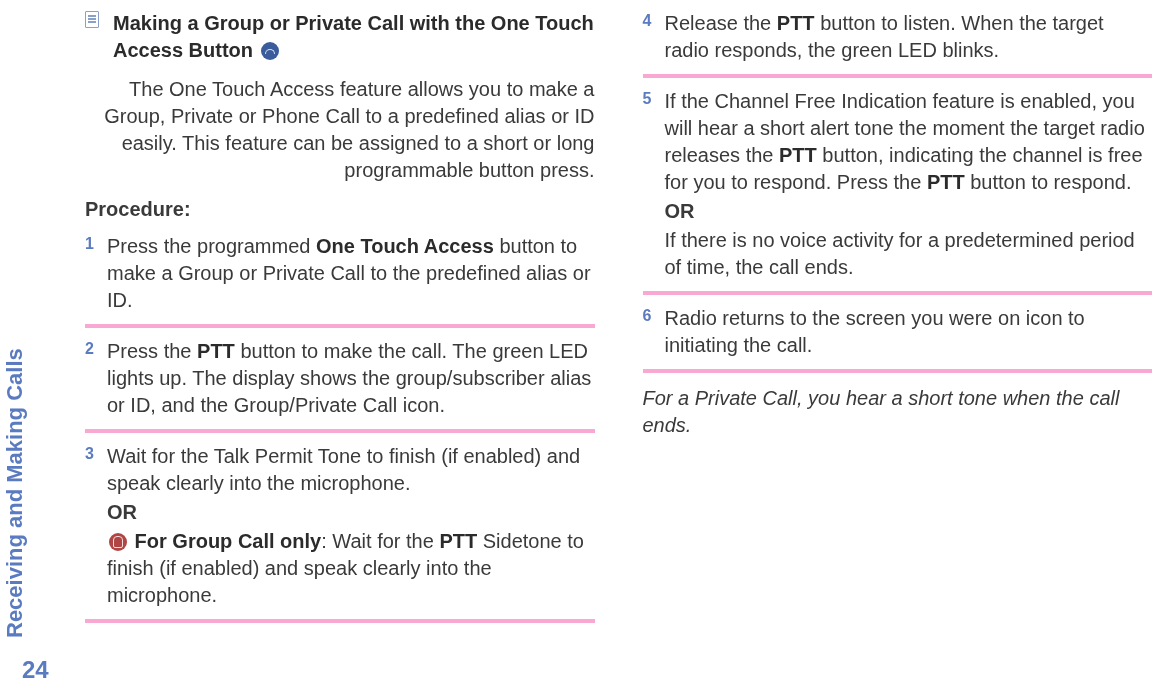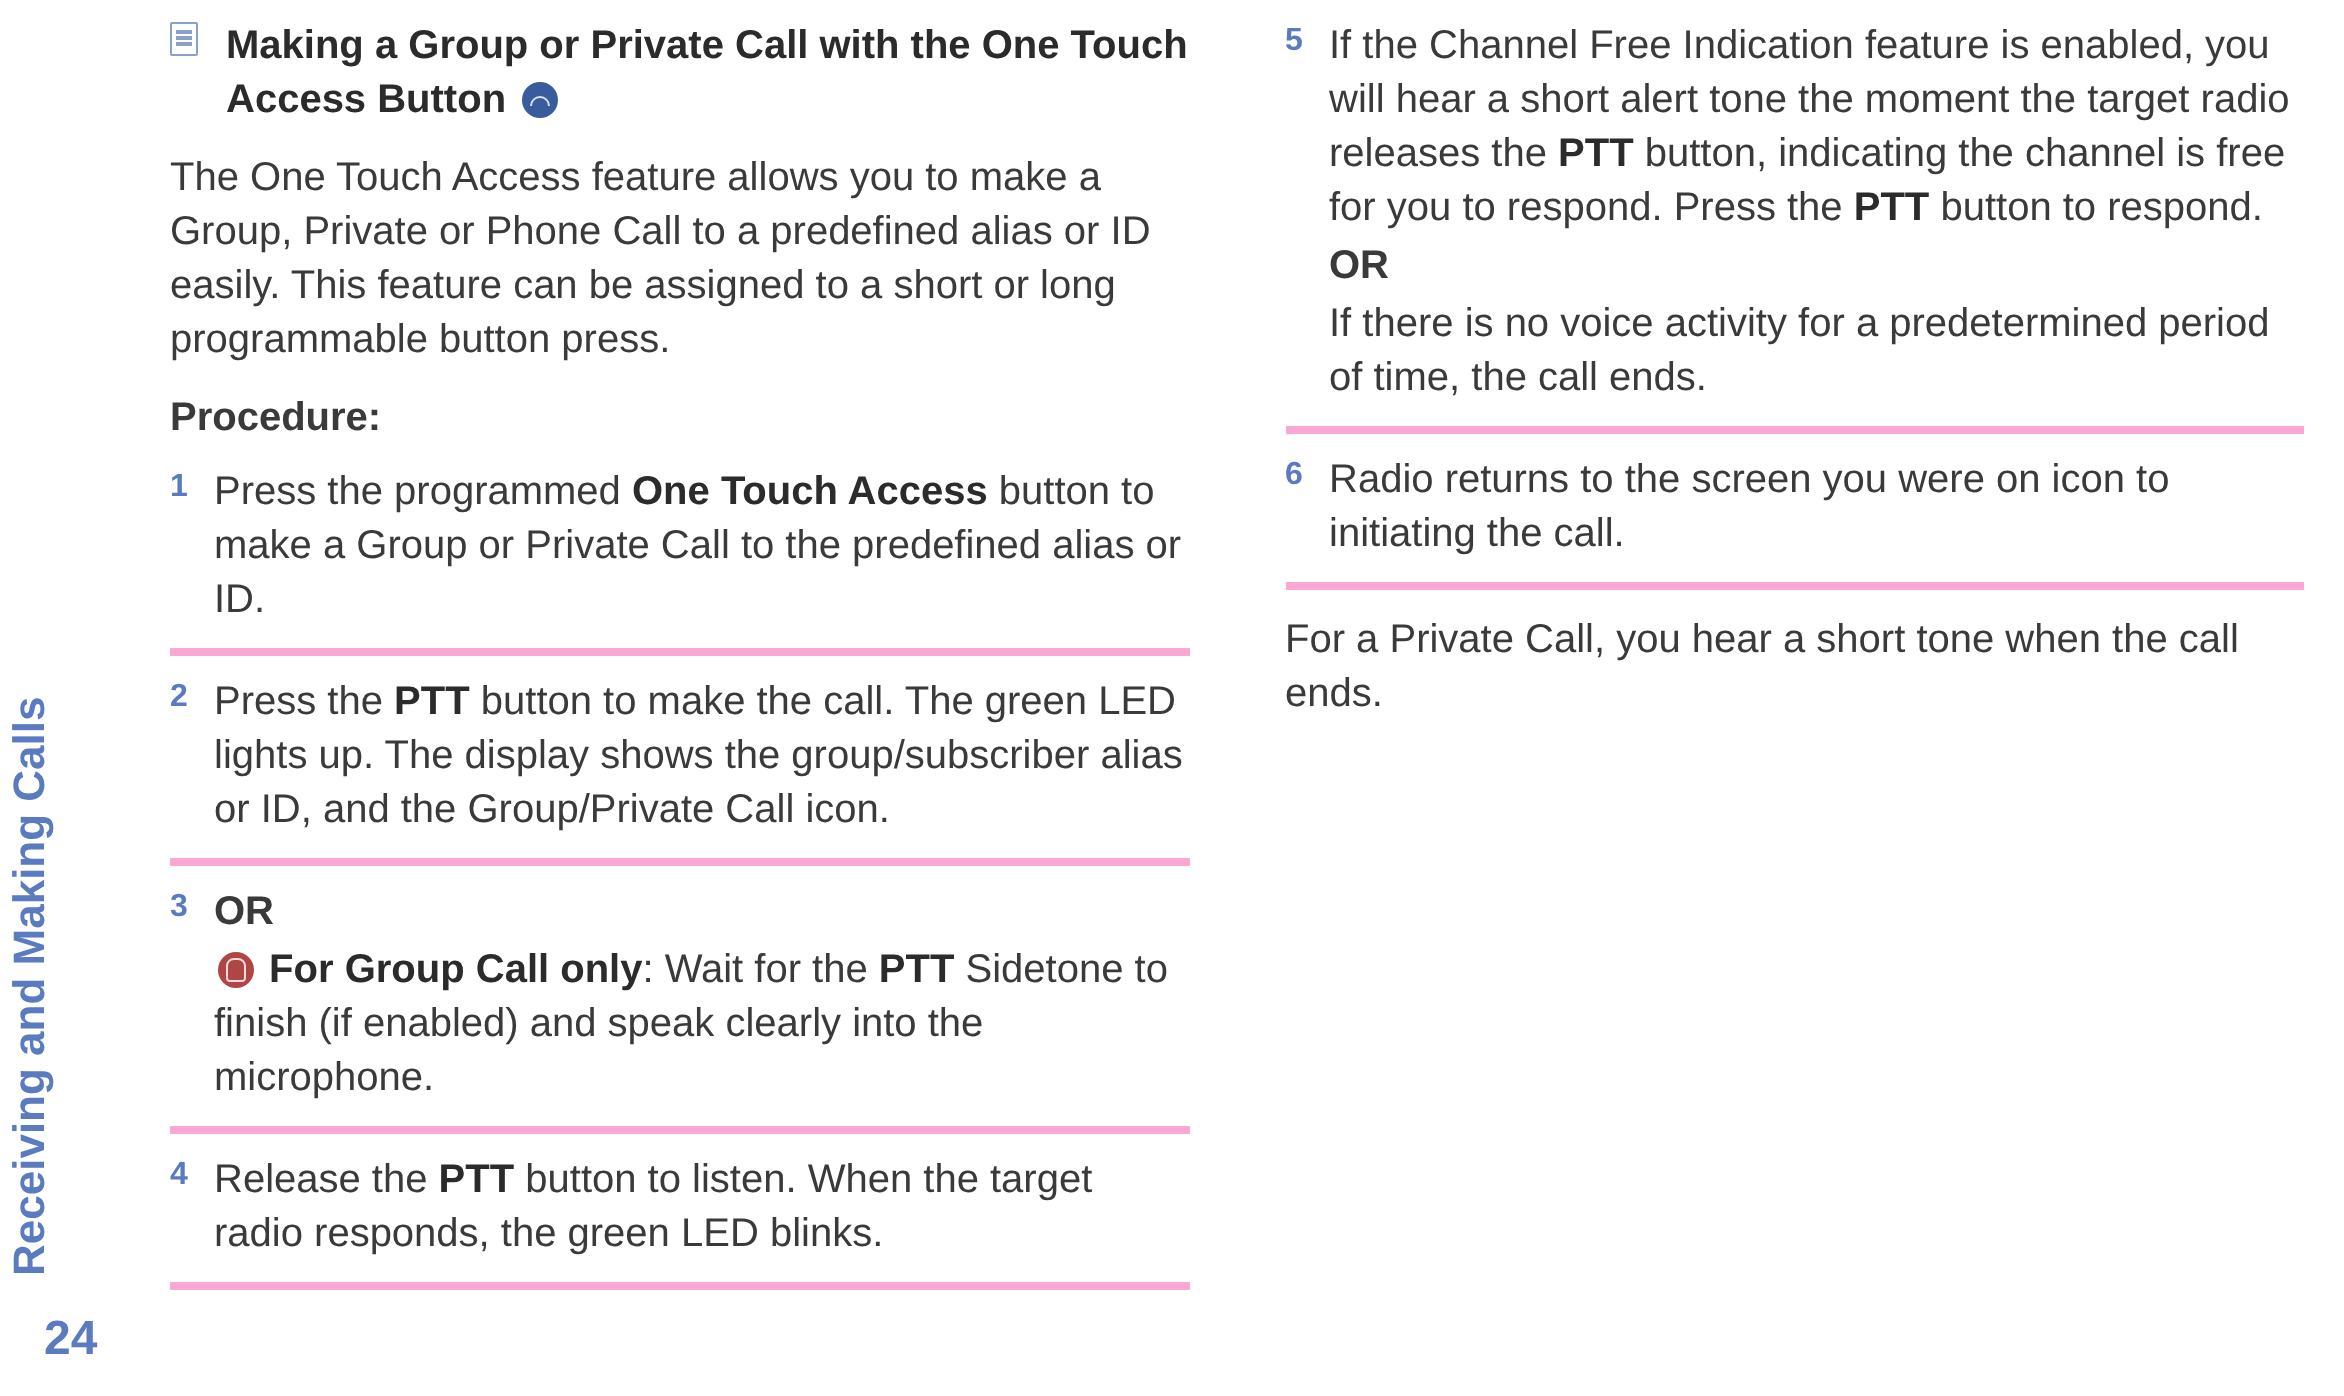--- a/index.html
+++ b/index.html
@@ -99,20 +99,21 @@
     content: "";
     position: absolute;
     left: 4px; top: 3px;
     width: 8px; height: 10px;
     border: 1.5px solid #f3dada;
     border-radius: 4px 4px 2px 2px;
   }
   p.body {
     margin-bottom: 12px;
     color: #3a3a3a;
+    text-align: right;
   }
   .label-procedure {
     font-weight: bold;
     margin-bottom: 10px;
   }
   ol.steps {
     list-style: none;
     counter-reset: step;
   }
   ol.steps > li {
@@ -127,21 +128,21 @@
   ol.steps > li::before {
     content: counter(step);
     position: absolute;
     left: 0;
     top: 0;
     font-weight: bold;
     color: #5a7bc0;
     font-size: 16px;
   }
   .or-line { font-weight: bold; display: block; margin-top: 2px; margin-bottom: 2px; }
-  .italic-note { margin-top: 12px; }
+  .italic-note { font-style: italic; margin-top: 12px; }
   b { font-weight: bold; color: #2b2b2b; }
 </style>
 </head>
 <body>
 
 <div class="sidebar">
   <div class="sidebar-text">Receiving and Making Calls</div>
   <div class="page-number">24</div>
 </div>
 
@@ -158,20 +159,21 @@
   <p class="label-procedure">Procedure:</p>
 
   <ol class="steps">
     <li>
       <span>Press the programmed </span><b>One Touch Access</b><span> button to make a Group or Private Call to the predefined alias or ID.</span>
     </li>
     <li>
       <span>Press the </span><b>PTT</b><span> button to make the call. The green LED lights up. The display shows the group/subscriber alias or ID, and the Group/Private Call icon.</span>
     </li>
     <li>
+      <span>Wait for the Talk Permit Tone to finish (if enabled) and speak clearly into the microphone.</span>
       <span class="or-line">OR</span>
       <span class="round-icon red"></span><b> For Group Call only</b><span>: Wait for the </span><b>PTT</b><span> Sidetone to finish (if enabled) and speak clearly into the microphone.</span>
     </li>
     <li>
       <span>Release the </span><b>PTT</b><span> button to listen. When the target radio responds, the green LED blinks.</span>
     </li>
     <li>
       <span>If the Channel Free Indication feature is enabled, you will hear a short alert tone the moment the target radio releases the </span><b>PTT</b><span> button, indicating the channel is free for you to respond. Press the </span><b>PTT</b><span> button to respond.</span>
       <span class="or-line">OR</span>
       <span>If there is no voice activity for a predetermined period of time, the call ends.</span>

